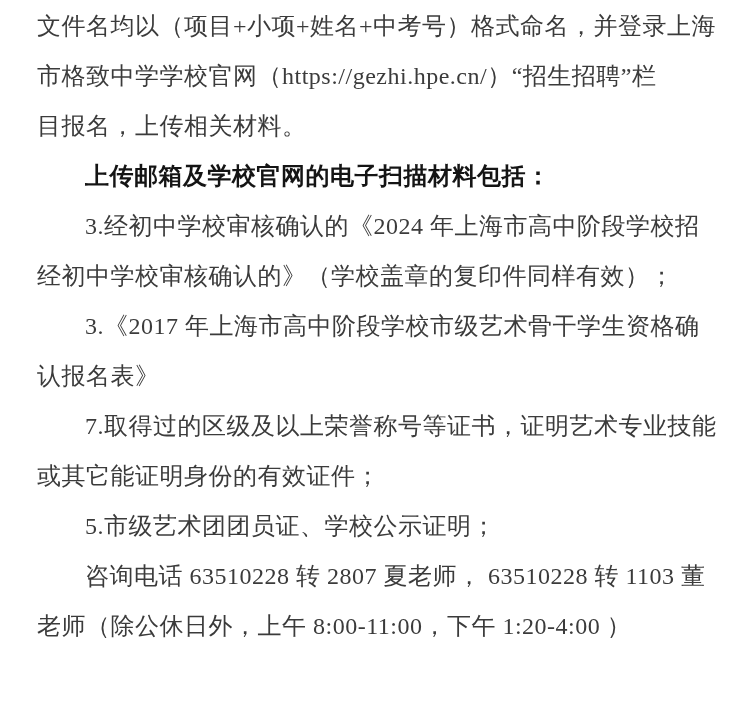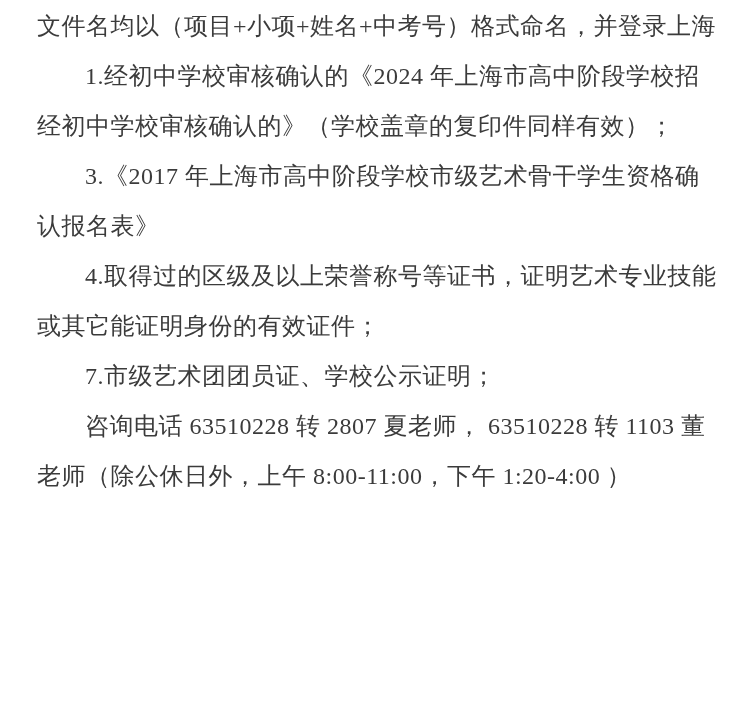--- a/index.html
+++ b/index.html
@@ -35,22 +35,25 @@
   .bold{
     font-weight:700;
     color:var(--heading-text);
   }
 </style>
 </head>
 <body>
 
 <div class="page">
   <div class="line">文件名均以（项目+小项+姓名+中考号）格式命名，并登录上海</div>
-  <div class="line indent">1.经初中学校审核确认的《2024 年上海市高中阶段学校招</div>
+  <div class="line">市格致中学学校官网（https://gezhi.hpe.cn/）“招生招聘”栏</div>
+  <div class="line">目报名，上传相关材料。</div>
+  <div class="line indent bold">上传邮箱及学校官网的电子扫描材料包括：</div>
+  <div class="line indent">3.经初中学校审核确认的《2024 年上海市高中阶段学校招</div>
   <div class="line">经初中学校审核确认的》（学校盖章的复印件同样有效）；</div>
   <div class="line indent">3.《2017 年上海市高中阶段学校市级艺术骨干学生资格确</div>
   <div class="line">认报名表》</div>
-  <div class="line indent">4.取得过的区级及以上荣誉称号等证书，证明艺术专业技能</div>
+  <div class="line indent">7.取得过的区级及以上荣誉称号等证书，证明艺术专业技能</div>
   <div class="line">或其它能证明身份的有效证件；</div>
-  <div class="line indent">7.市级艺术团团员证、学校公示证明；</div>
+  <div class="line indent">5.市级艺术团团员证、学校公示证明；</div>
   <div class="line indent">咨询电话 63510228 转 2807 夏老师，  63510228 转 1103 董</div>
   <div class="line">老师（除公休日外，上午 8:00-11:00，下午 1:20-4:00 ）</div>
 </div>
 
 </body></html>

